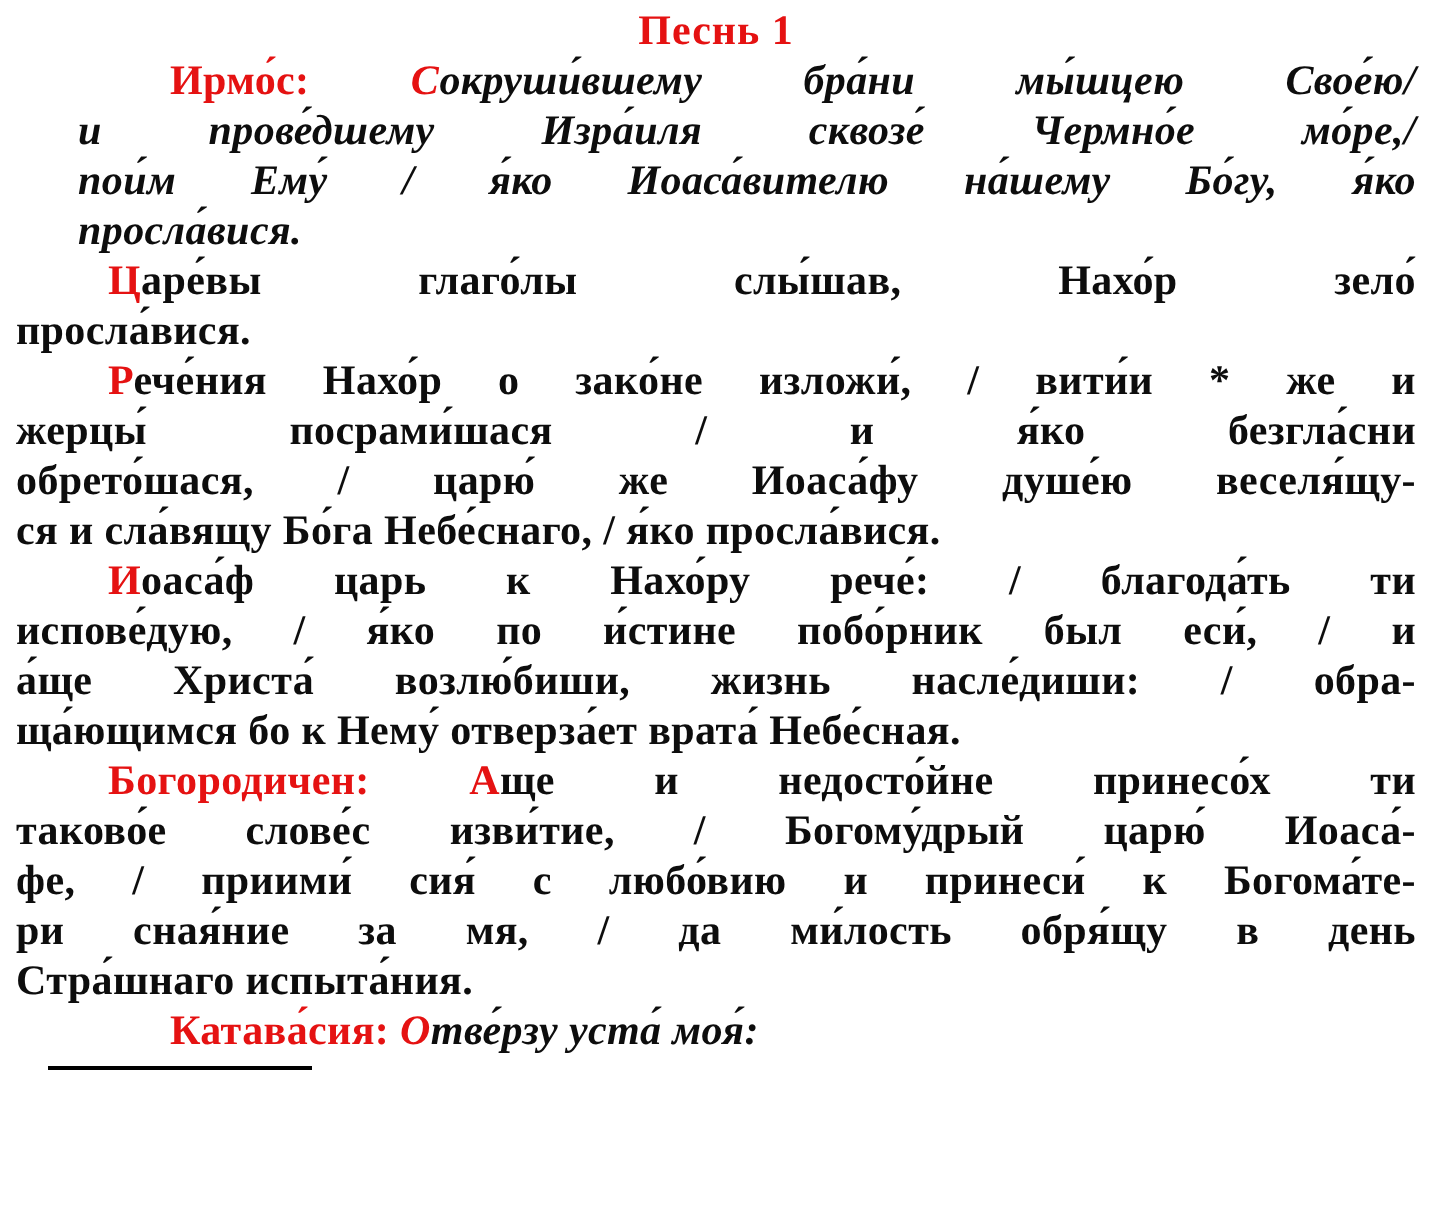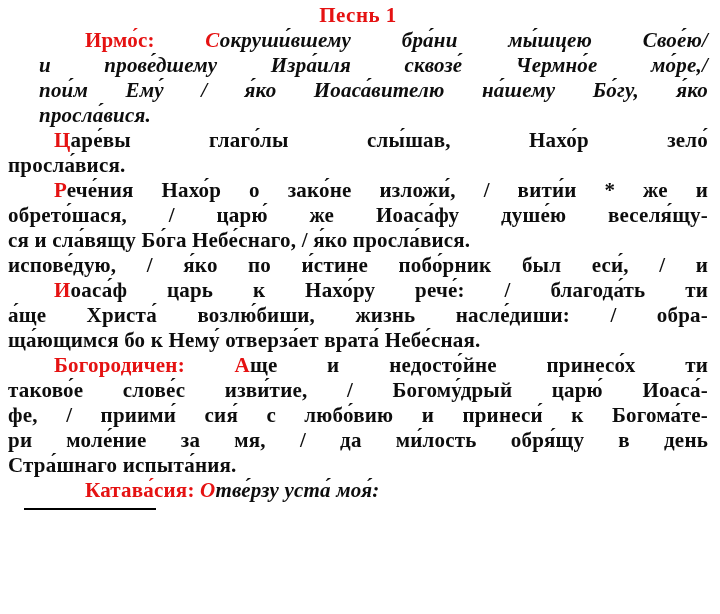--- a/index.html
+++ b/index.html
@@ -51,34 +51,35 @@
         <div class="line justify"><span>и прове́дшему Изра́иля сквозе́ Чермно́е мо́ре,/</span></div>
         <div class="line justify"><span>пои́м Ему́ / я́ко Иоаса́вителю на́шему Бо́гу, я́ко</span></div>
         <div class="line"><span>просла́вися.</span></div>
       </div>
       <div class="paragraph">
         <div class="line justify first"><span class="seg-red">Ц</span><span>аре́вы глаго́лы слы́шав, Нахо́р зело́</span></div>
         <div class="line"><span>просла́вися.</span></div>
       </div>
       <div class="paragraph">
         <div class="line justify first"><span class="seg-red">Р</span><span>ече́ния Нахо́р о зако́не изложи́, / вити́и * же и</span></div>
+        <div class="line justify"><span>жерцы́ посрами́шася / и я́ко безгла́сни</span></div>
         <div class="line justify"><span>обрето́шася, / царю́ же Иоаса́фу душе́ю веселя́щу-</span></div>
         <div class="line"><span>ся и сла́вящу Бо́га Небе́снаго, / я́ко просла́вися.</span></div>
       </div>
       <div class="paragraph">
+        <div class="line justify first"><span class="seg-red">И</span><span>оаса́ф царь к Нахо́ру рече́: / благода́ть ти</span></div>
         <div class="line justify"><span>испове́дую, / я́ко по и́стине побо́рник был еси́, / и</span></div>
-        <div class="line justify first"><span class="seg-red">И</span><span>оаса́ф царь к Нахо́ру рече́: / благода́ть ти</span></div>
         <div class="line justify"><span>а́ще Христа́ возлю́биши, жизнь насле́диши: / обра-</span></div>
         <div class="line"><span>ща́ющимся бо к Нему́ отверза́ет врата́ Небе́сная.</span></div>
       </div>
       <div class="paragraph">
         <div class="line justify first"><span class="seg-red">Богородичен: </span><span class="seg-red">А</span><span>ще и недосто́йне принесо́х ти</span></div>
         <div class="line justify"><span>таково́е слове́с изви́тие, / Богому́дрый царю́ Иоаса́-</span></div>
         <div class="line justify"><span>фе, / приими́ сия́ с любо́вию и принеси́ к Богома́те-</span></div>
-        <div class="line justify"><span>ри моле́ние за мя, / да ми́лость обря́щу в день</span></div>
+        <div class="line justify"><span>ри сная́ние за мя, / да ми́лость обря́щу в день</span></div>
         <div class="line"><span>Стра́шнаго испыта́ния.</span></div>
       </div>
       <div class="paragraph italic">
         <div class="line first"><span class="seg-red seg-upright">Катава́сия: </span><span class="seg-red">О</span><span>тве́рзу уста́ моя́:</span></div>
       </div>
     </div>
   <div class="rule"></div>
 </div>
 
 </body></html>

